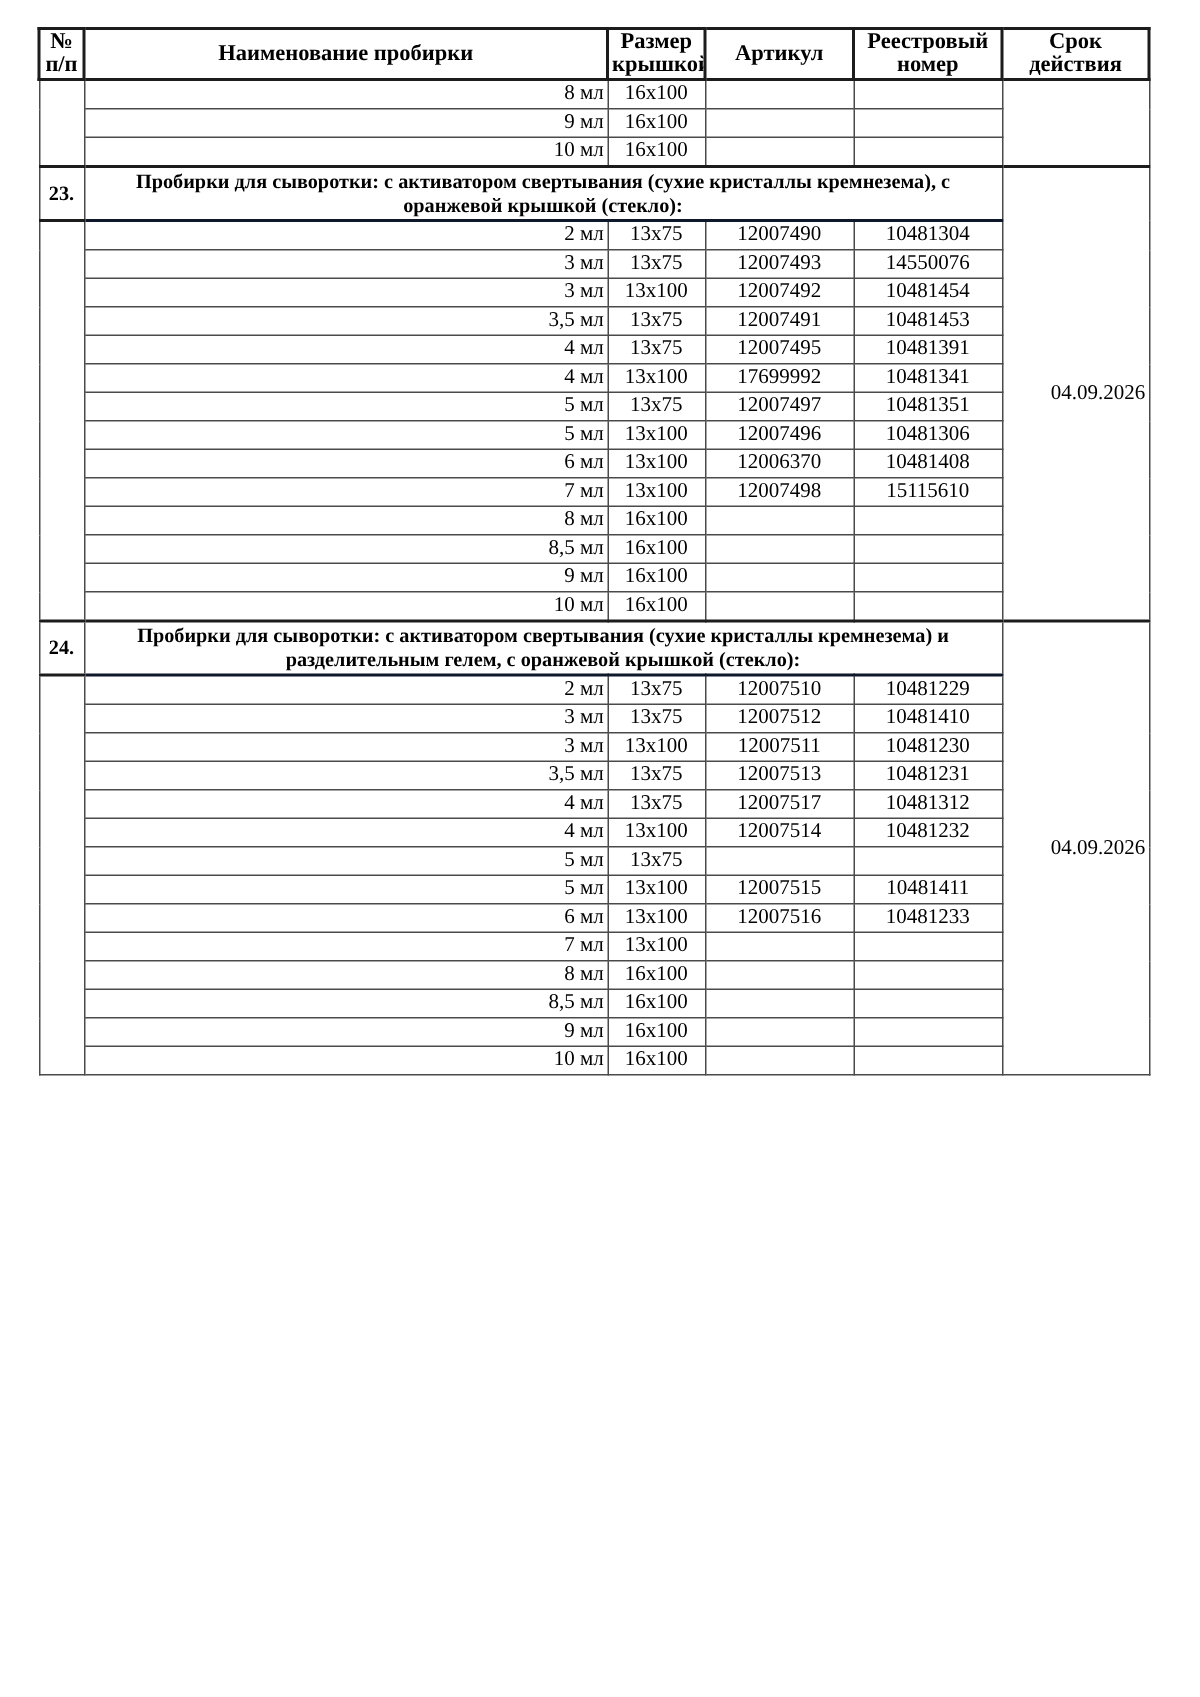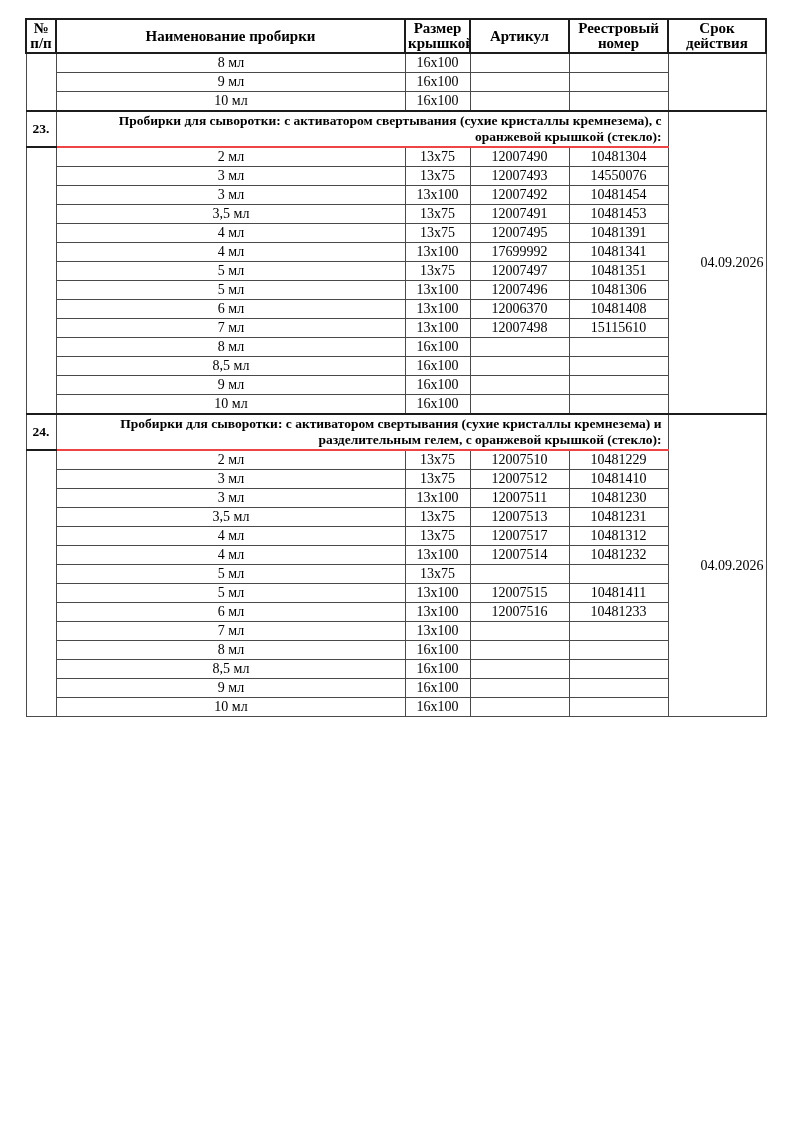--- a/index.html
+++ b/index.html
@@ -40,36 +40,36 @@
     height: 30px;
     font-size: 15px;
     line-height: 15px;
     padding: 1px 2px;
   }
   tr.section-header-row td {
     border-top: 2px solid #1c1c1c;
   }
   td.section-title-cell {
     font-weight: bold;
-    text-align: right;
+    text-align: center;
     font-size: 13.5px;
     line-height: 16px;
     padding: 1px 6px;
     height: 32px;
-    border-bottom: 2px solid #ef4444;
+    border-bottom: 2px solid #0f172a;
   }
   td.section-number-cell {
     text-align: center;
     vertical-align: middle;
     border-bottom: 2px solid #1c1c1c;
     font-size: 13.5px;
     font-weight: bold;
   }
   td.name-cell {
-    text-align: center;
+    text-align: right;
     padding-left: 3px;
     height: 18px;
   }
   td.size-cell, td.article-cell, td.registry-cell {
     text-align: center;
     height: 18px;
   }
   td.validity-cell {
     text-align: right;
     vertical-align: middle;

